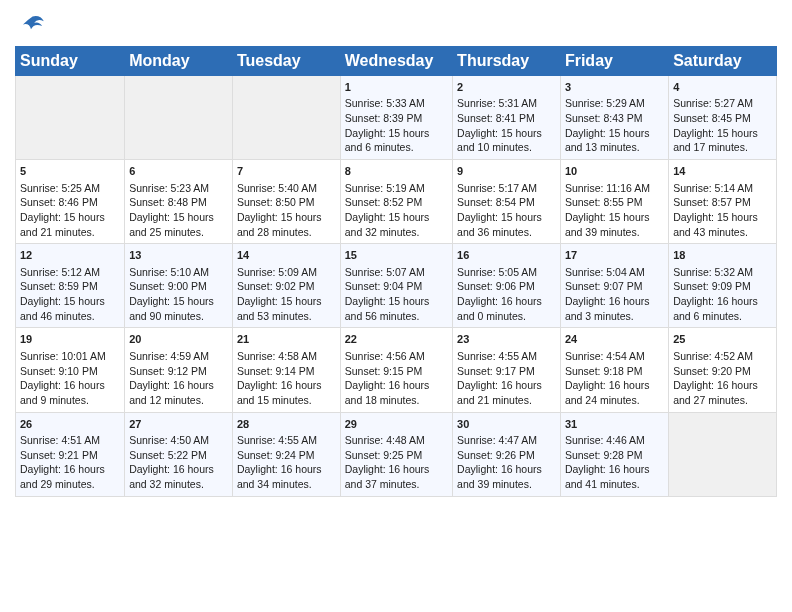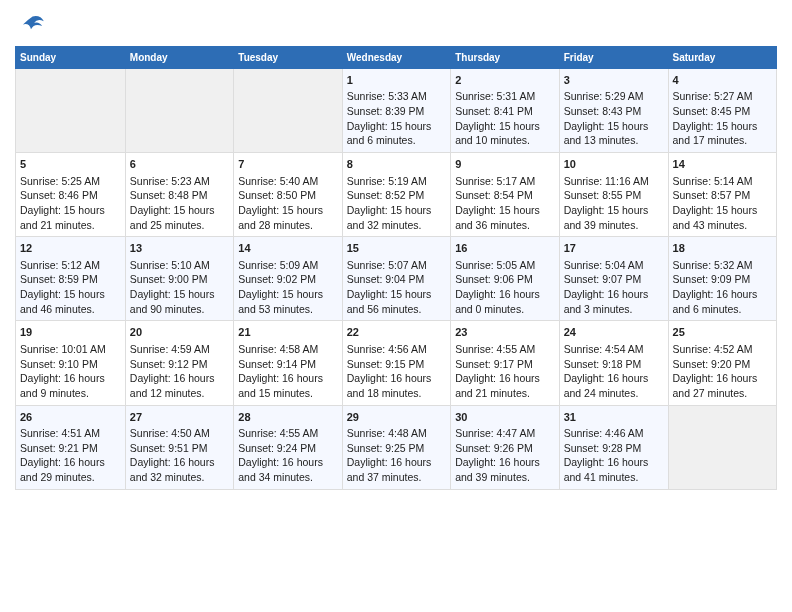--- a/index.html
+++ b/index.html
@@ -47,21 +47,21 @@
       border-collapse: collapse;
       font-size: 11px;
     }
     thead tr {
       background-color: #2d6db5;
       color: white;
     }
     thead th {
       padding: 5px 4px;
       text-align: left;
-      font-size: 10px;
+      font-size: 16px;
       font-weight: bold;
       border: 1px solid #2d6db5;
     }
     tbody tr {
       border-bottom: 1px solid #ccc;
     }
     tbody td {
       vertical-align: top;
       padding: 4px 4px;
       border: 1px solid #ddd;
@@ -313,21 +313,21 @@
           <td>
             <span class="day-num">26</span>
             <div class="cell-text">Sunrise: 4:51 AM</div>
             <div class="cell-text">Sunset: 9:21 PM</div>
             <div class="cell-text">Daylight: 16 hours</div>
             <div class="cell-text">and 29 minutes.</div>
           </td>
           <td>
             <span class="day-num">27</span>
             <div class="cell-text">Sunrise: 4:50 AM</div>
-            <div class="cell-text">Sunset: 9:51 PM</div>
+            <div class="cell-text">Sunset: 5:22 PM</div>
             <div class="cell-text">Daylight: 16 hours</div>
             <div class="cell-text">and 32 minutes.</div>
           </td>
           <td>
             <span class="day-num">28</span>
             <div class="cell-text">Sunrise: 4:55 AM</div>
             <div class="cell-text">Sunset: 9:24 PM</div>
             <div class="cell-text">Daylight: 16 hours</div>
             <div class="cell-text">and 34 minutes.</div>
           </td>

